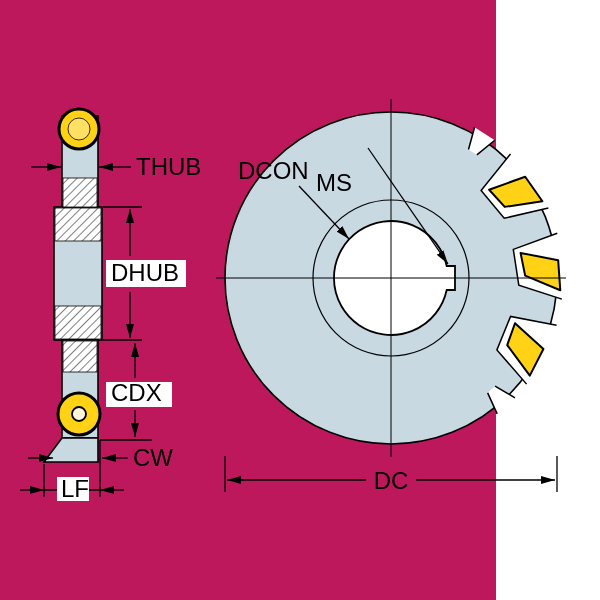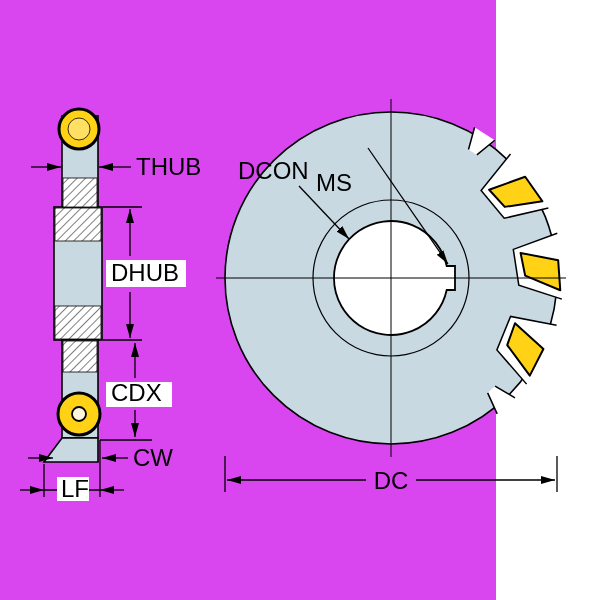--- a/index.html
+++ b/index.html
@@ -1,16 +1,16 @@
 <!DOCTYPE html>
 <html><head>
 <meta charset="utf-8">
 <style>
   html,body{margin:0;padding:0;background:#fff;}
-  .stage{width:496px;height:600px;position:relative;background:#d946ef;}
+  .stage{width:496px;height:600px;position:relative;background:#be185d;}
   svg text{font-family:"Liberation Sans", sans-serif;font-size:24px;fill:#000;}
   .ln{stroke:#000;stroke-width:1.6;}
   .thin{stroke:#000;stroke-width:1;}
   .dim{stroke:#000;stroke-width:1.3;fill:none;}
   .edge{stroke:#000;stroke-width:1.5;fill:none;}
 </style>
 </head>
 <body>
 
 <div class="stage">

